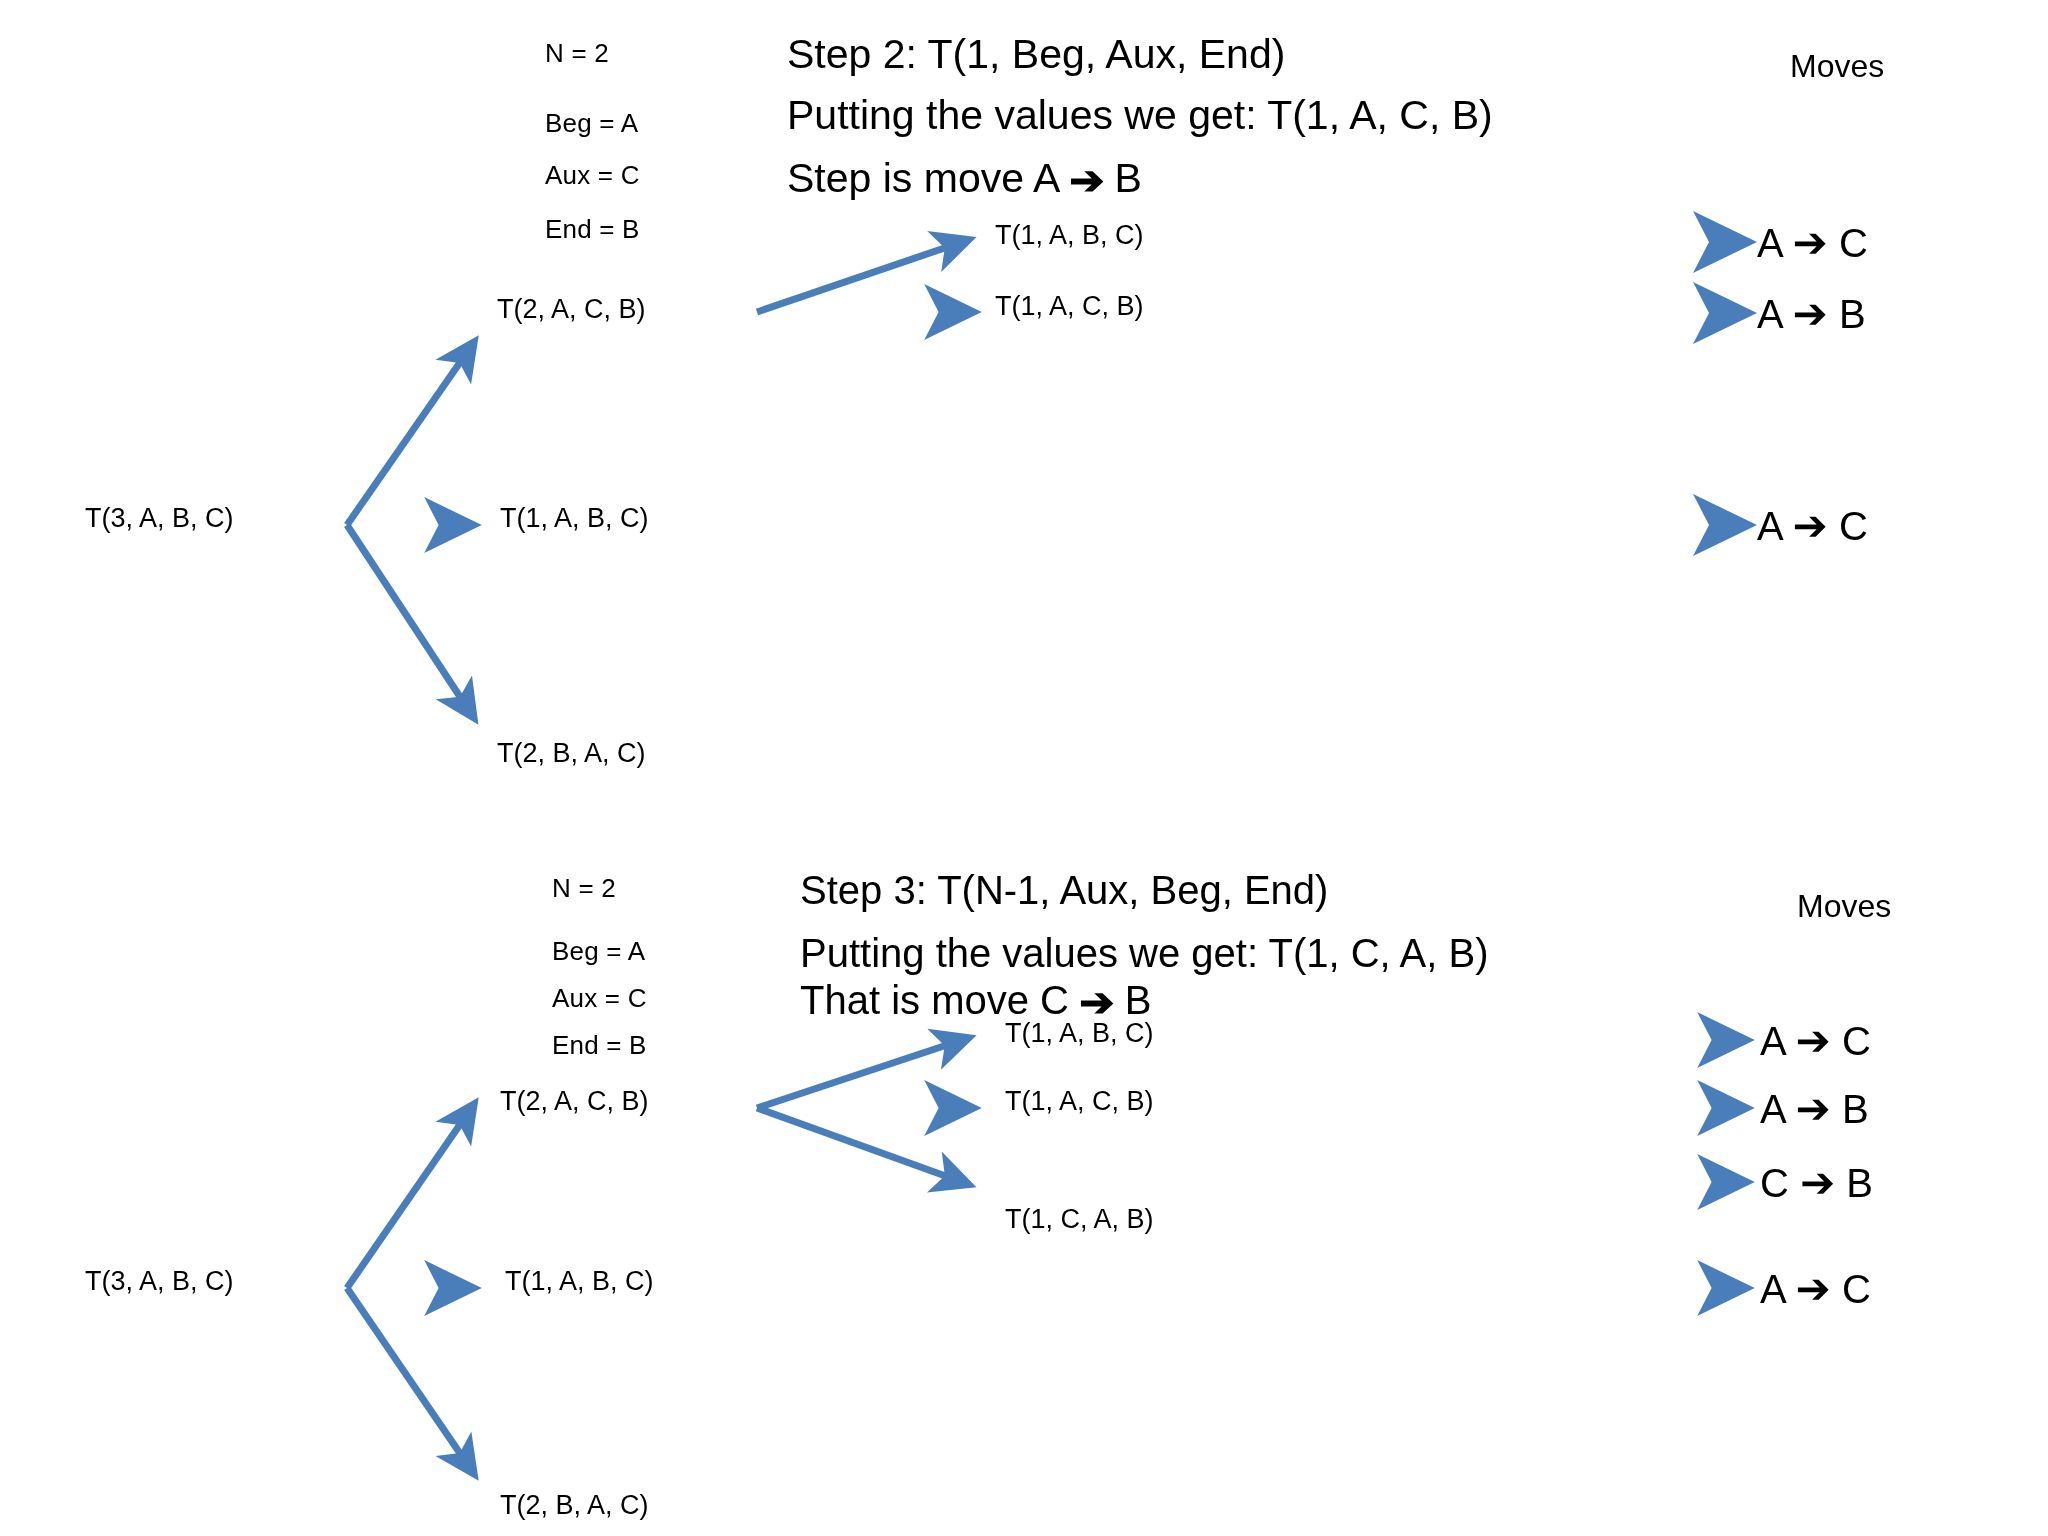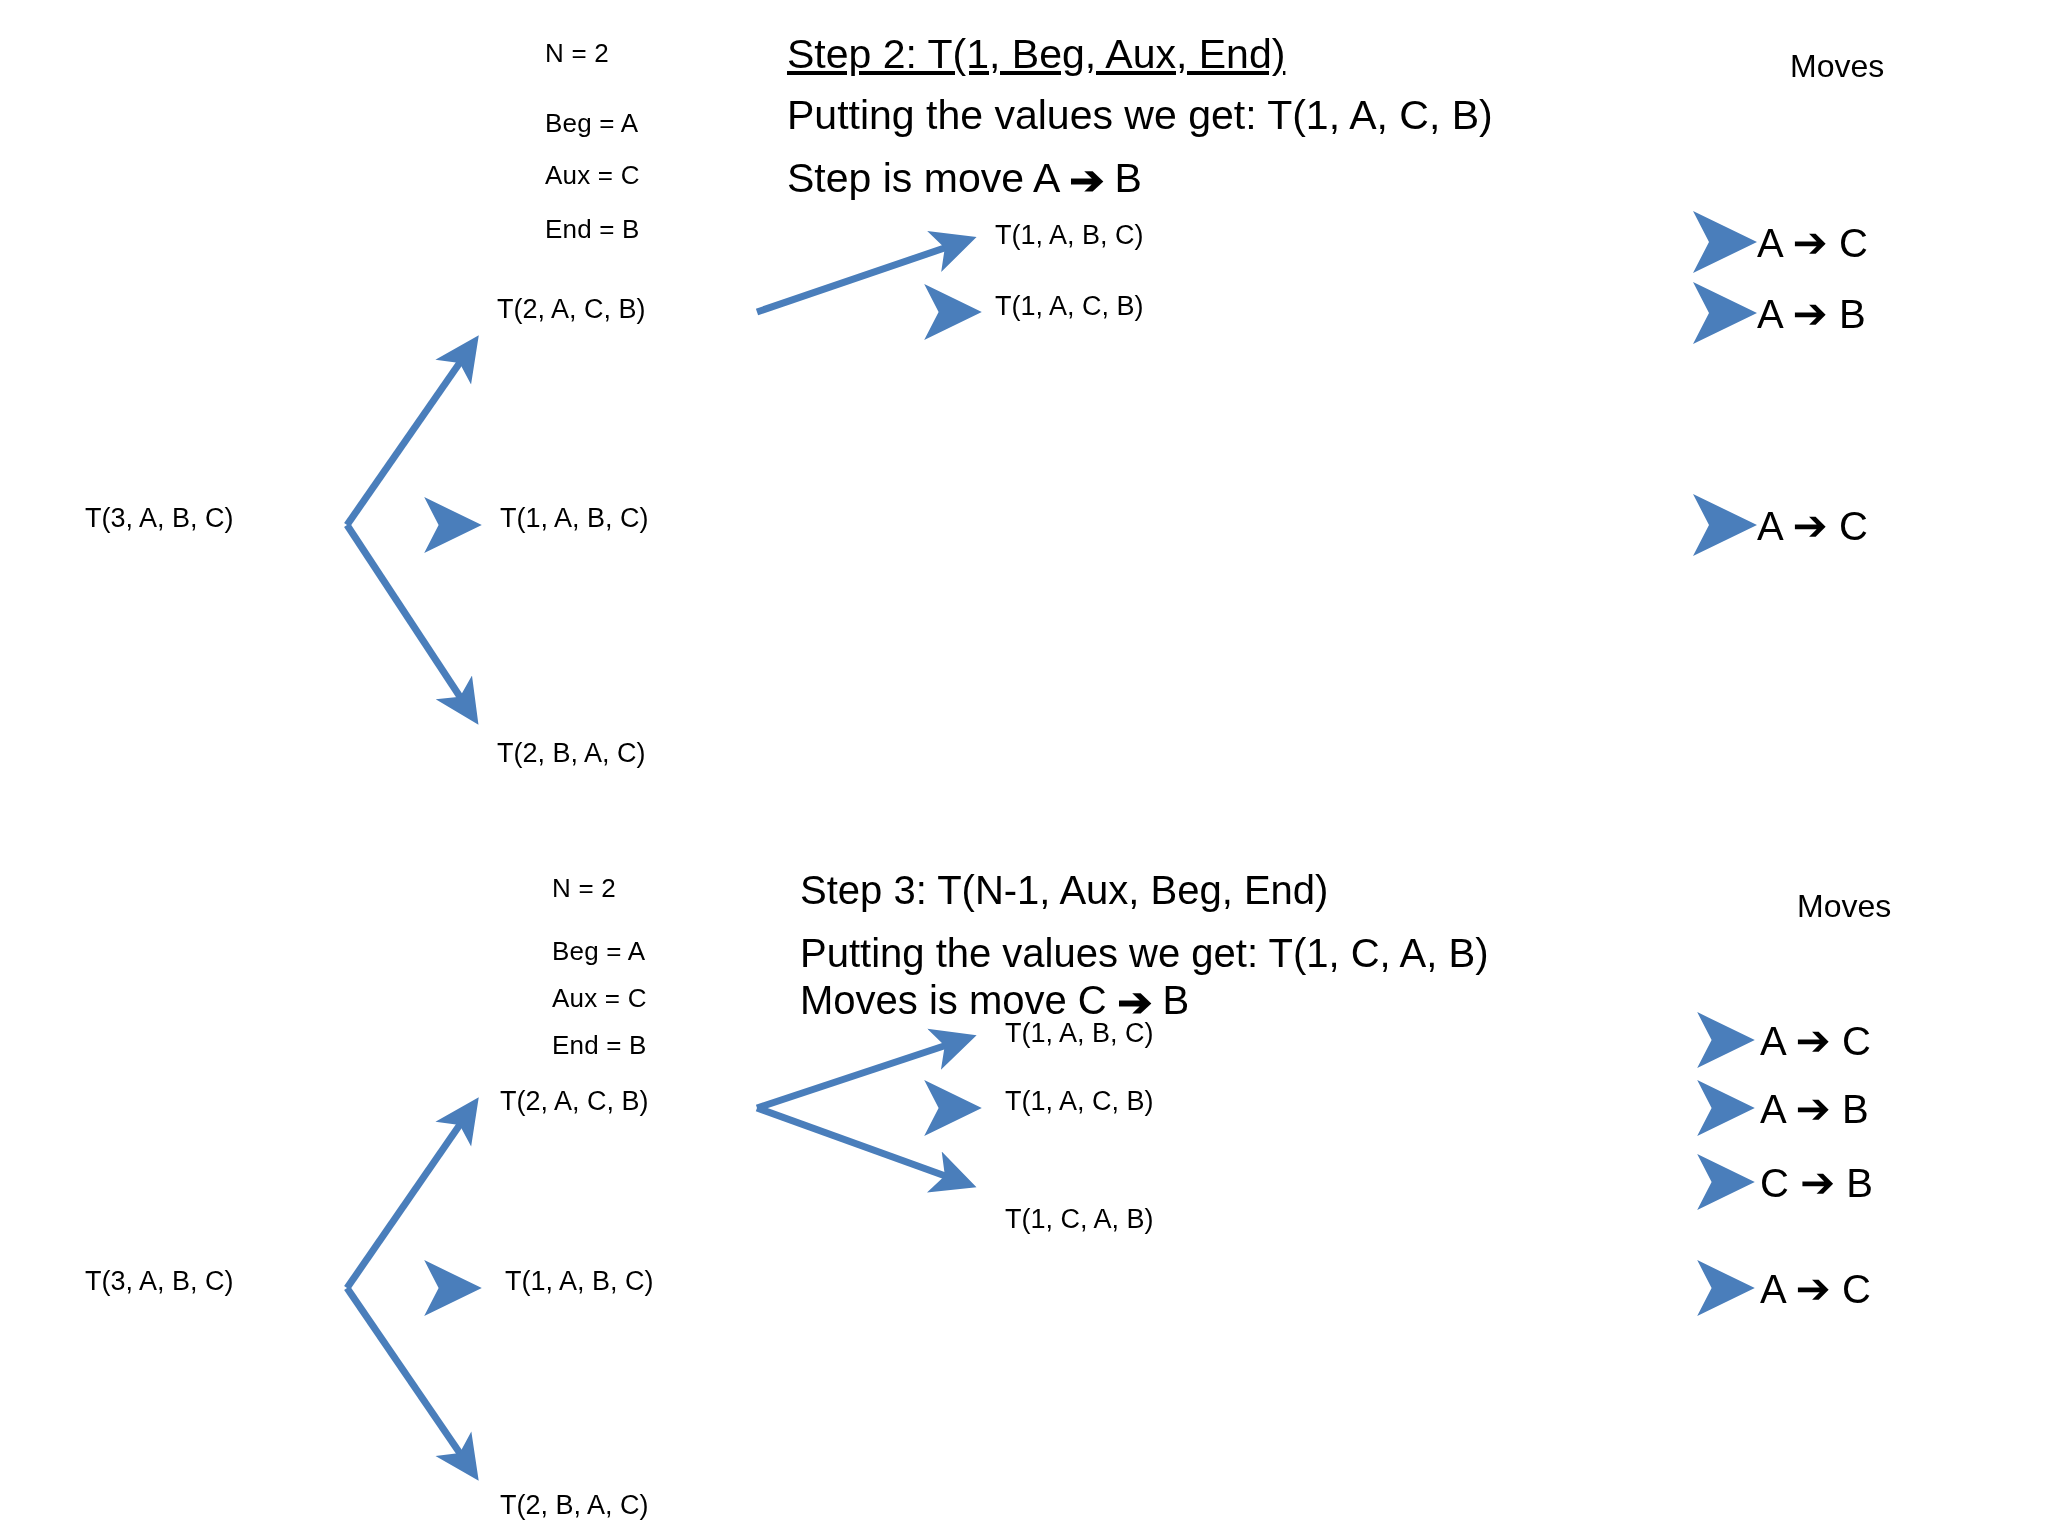--- a/index.html
+++ b/index.html
@@ -86,21 +86,21 @@
   </g>
 </svg>
 
 <div class="panel">
 
   <div class="txt vars" style="left:545px;top:40px;">N = 2</div>
   <div class="txt vars" style="left:545px;top:110px;">Beg = A</div>
   <div class="txt vars" style="left:545px;top:162px;">Aux = C</div>
   <div class="txt vars" style="left:545px;top:216px;">End = B</div>
 
-  <div class="txt step" style="left:787px;top:34px;text-decoration:underline;">Step 2: T(1, Beg, Aux, End)</div>
+  <div class="txt step" style="left:787px;top:34px;">Step 2: T(1, Beg, Aux, End)</div>
   <div class="txt step" style="left:787px;top:95px;">Putting the values we get: T(1, A, C, B)</div>
   <div class="txt step" style="left:787px;top:158px;">
     <span>Step is move A</span>
     <span class="fatarrow">➔</span>
     <span>B</span>
   </div>
 
   <div class="txt moves-head" style="left:1790px;top:50px;">Moves</div>
 
   <div class="txt node" style="left:85px;top:505px;">T(3, A, B, C)</div>
@@ -131,21 +131,21 @@
 <div class="panel">
 
   <div class="txt vars" style="left:552px;top:875px;">N = 2</div>
   <div class="txt vars" style="left:552px;top:938px;">Beg = A</div>
   <div class="txt vars" style="left:552px;top:985px;">Aux = C</div>
   <div class="txt vars" style="left:552px;top:1032px;">End = B</div>
 
   <div class="txt step small" style="left:800px;top:870px;">Step 3: T(N-1, Aux, Beg, End)</div>
   <div class="txt step small" style="left:800px;top:933px;">Putting the values we get: T(1, C, A, B)</div>
   <div class="txt step small" style="left:800px;top:980px;">
-    <span>Moves is move C</span>
+    <span>That is move C</span>
     <span class="fatarrow">➔</span>
     <span>B</span>
   </div>
 
   <div class="txt moves-head" style="left:1797px;top:890px;">Moves</div>
 
   <div class="txt node" style="left:85px;top:1268px;">T(3, A, B, C)</div>
   <div class="txt node" style="left:500px;top:1088px;">T(2, A, C, B)</div>
   <div class="txt node" style="left:505px;top:1268px;">T(1, A, B, C)</div>
   <div class="txt node" style="left:500px;top:1492px;">T(2, B, A, C)</div>

